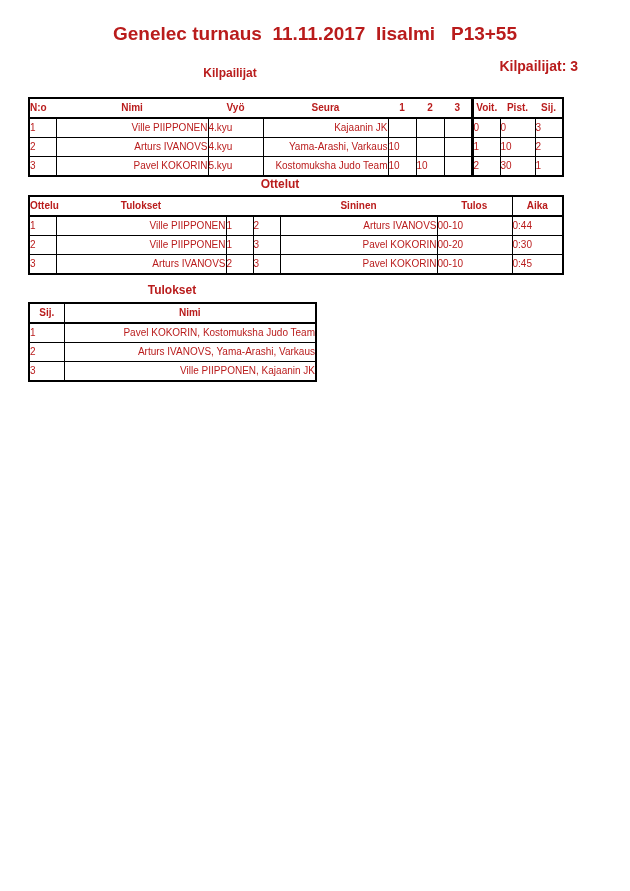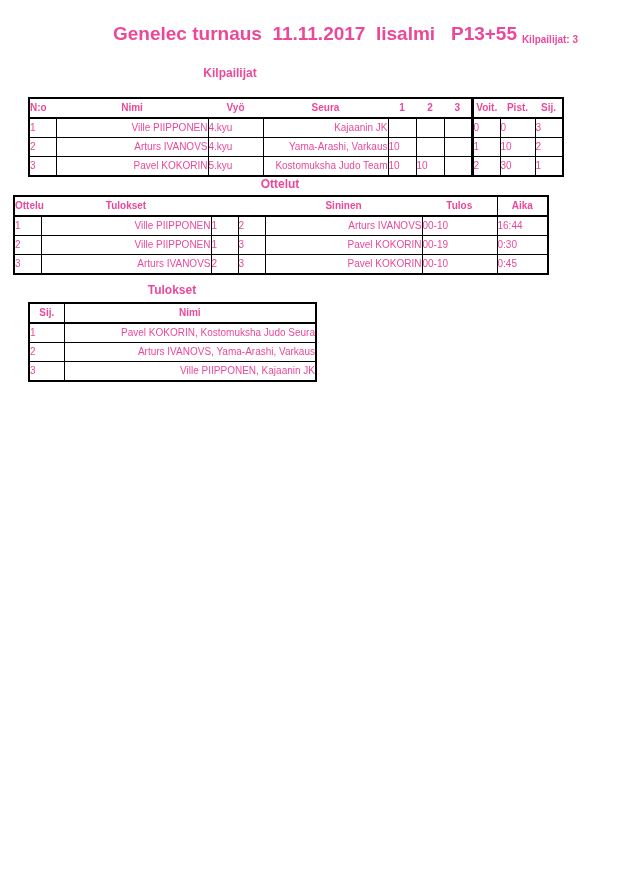--- a/index.html
+++ b/index.html
@@ -2,35 +2,35 @@
 <html><head>
 <meta charset="utf-8">
 <style>
   html, body { margin: 0; padding: 0; background: #ffffff; }
   .page {
     position: relative;
     width: 630px;
     height: 891px;
     background: #ffffff;
     font-family: "Liberation Sans", sans-serif;
-    color: #ec4899;
+    color: #b91c1c;
     overflow: hidden;
   }
   .doc-title {
     position: absolute;
     top: 23px; left: 0; width: 630px;
     text-align: center;
     font-size: 19px;
     font-weight: bold;
     white-space: pre;
   }
   .count-label {
     position: absolute;
-    top: 34px; right: 52px;
-    font-size: 10px;
+    top: 58px; right: 52px;
+    font-size: 14px;
     font-weight: bold;
   }
   .sec-title {
     position: absolute;
     font-size: 12px;
     font-weight: bold;
     text-align: center;
     white-space: nowrap;
   }
   #h-kilpailijat { top: 66px;  left: 0; width: 460px; }
@@ -62,21 +62,21 @@
     border: 1px solid #000;
     overflow: hidden;
   }
   .t-center { }
   .t-left   { text-align: right; padding-left: 6px; }
   .flush    { text-align: left; padding-left: 1px; }
   .thickL   { border-left: 3px solid #000 !important; }
   .sepL     { border-left: 1px solid #000 !important; }
 
   #tbl-kilpailijat { left: 28px; top: 97px;  width: 534px; }
-  #tbl-ottelut     { left: 13px; top: 195px; width: 534px; border-radius: 7px; }
+  #tbl-ottelut     { left: 28px; top: 195px; width: 534px; border-radius: 7px; }
   #tbl-tulokset    { left: 28px; top: 302px; width: 287px; }
 </style>
 </head>
 <body>
 
 <div class="page">
 
   <div class="doc-title">Genelec turnaus  11.11.2017  Iisalmi   P13+55</div>
   <div class="count-label">Kilpailijat: 3</div>
 
@@ -171,29 +171,29 @@
       </tr>
     </thead>
     <tbody>
       <tr>
         <td class="t-center">1</td>
         <td class="t-left">Ville PIIPPONEN</td>
         <td class="t-center">1</td>
         <td class="t-center">2</td>
         <td class="t-left">Arturs IVANOVS</td>
         <td class="t-center">00-10</td>
-        <td class="t-center">16:44</td>
+        <td class="t-center">0:44</td>
       </tr>
       <tr>
         <td class="t-center">2</td>
         <td class="t-left">Ville PIIPPONEN</td>
         <td class="t-center">1</td>
         <td class="t-center">3</td>
         <td class="t-left">Pavel KOKORIN</td>
-        <td class="t-center">00-19</td>
+        <td class="t-center">00-20</td>
         <td class="t-center">0:30</td>
       </tr>
       <tr>
         <td class="t-center">3</td>
         <td class="t-left">Arturs IVANOVS</td>
         <td class="t-center">2</td>
         <td class="t-center">3</td>
         <td class="t-left">Pavel KOKORIN</td>
         <td class="t-center">00-10</td>
         <td class="t-center">0:45</td>
@@ -209,21 +209,21 @@
     </colgroup>
     <thead>
       <tr>
         <th class="t-center">Sij.</th>
         <th class="t-center sepL">Nimi</th>
       </tr>
     </thead>
     <tbody>
       <tr>
         <td class="t-center">1</td>
-        <td class="t-left">Pavel KOKORIN, Kostomuksha Judo Seura</td>
+        <td class="t-left">Pavel KOKORIN, Kostomuksha Judo Team</td>
       </tr>
       <tr>
         <td class="t-center">2</td>
         <td class="t-left">Arturs IVANOVS, Yama-Arashi, Varkaus</td>
       </tr>
       <tr>
         <td class="t-center">3</td>
         <td class="t-left">Ville PIIPPONEN, Kajaanin JK</td>
       </tr>
     </tbody>

